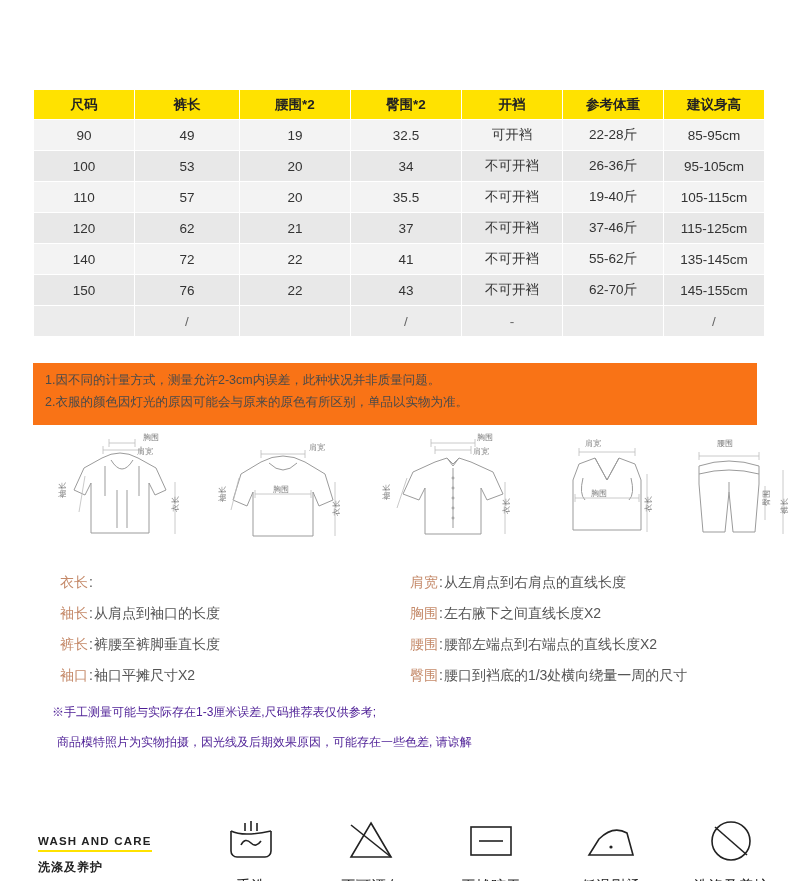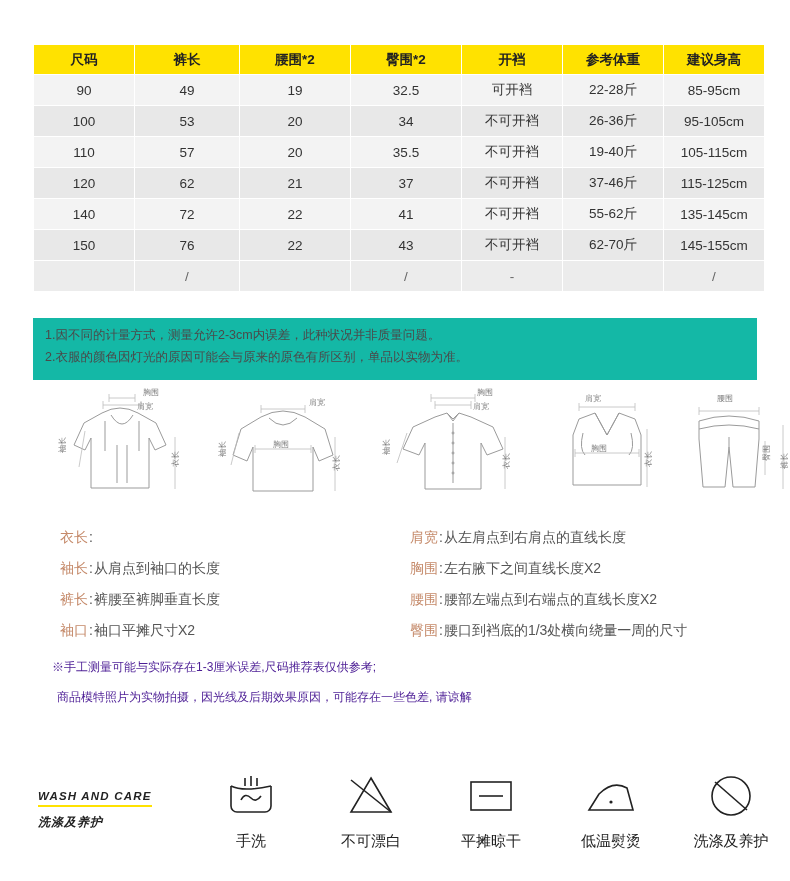--- a/index.html
+++ b/index.html
@@ -12,20 +12,21 @@
     height: 881px;
     font-family: "Liberation Sans", sans-serif;
     color: #222;
     position: relative;
     overflow: hidden;
   }
   .page {
     width: 790px;
     height: 831px;
     position: relative;
+    margin-top: 45px;
   }
 
   
   .table-wrap {
     position: absolute;
     left: 33px;
     top: 44px;
     width: 724px;
   }
   table.size-table {
@@ -58,21 +59,21 @@
   }
   table.size-table tbody tr.slash-row td {
     background: #ececec;
     color: #666;
   }
   .notes {
     position: absolute;
     left: 33px;
     top: 318px;
     width: 724px;
-    background: #14b8a6;
+    background: #f97316;
     padding: 8px 12px 10px 12px;
     box-sizing: border-box;
   }
   .notes p {
     margin: 0 0 4px 0;
     font-size: 12.5px;
     color: #4a4a4a;
     line-height: 18px;
   }
 
@@ -142,21 +143,20 @@
     left: 38px;
     top: 770px;
     width: 720px;
     height: 90px;
   }
   .care-title {
     position: absolute;
     left: 0;
     top: 16px;
     width: 130px;
-    font-style: italic;
   }
   .care-title .en {
     font-size: 11.5px;
     letter-spacing: 1.2px;
     color: #222;
     font-weight: bold;
     border-bottom: 2px solid #ffe200;
     display: inline-block;
     padding-bottom: 3px;
   }

